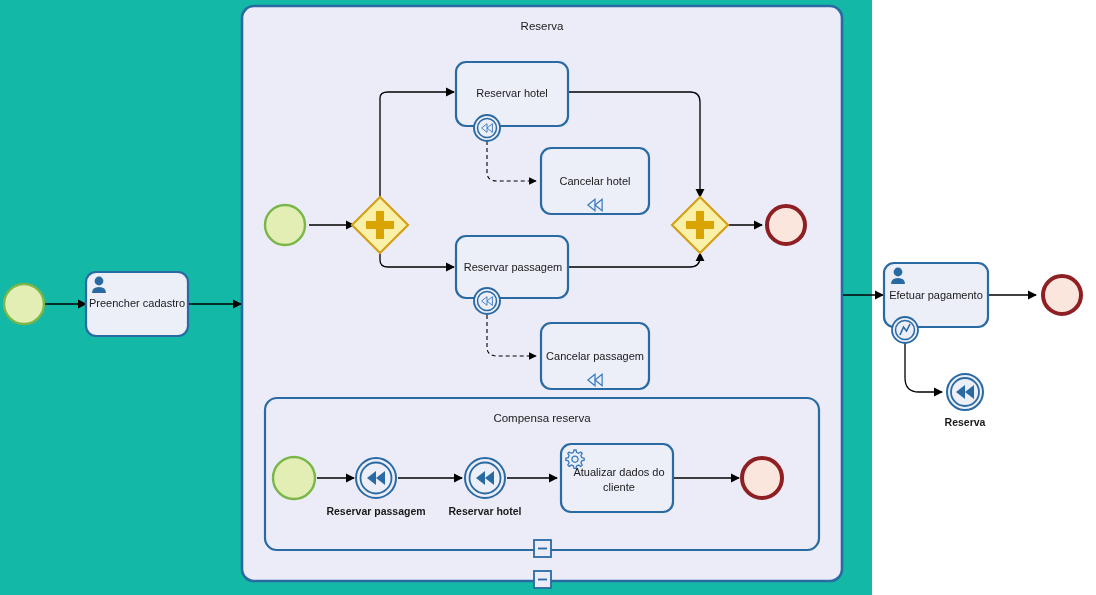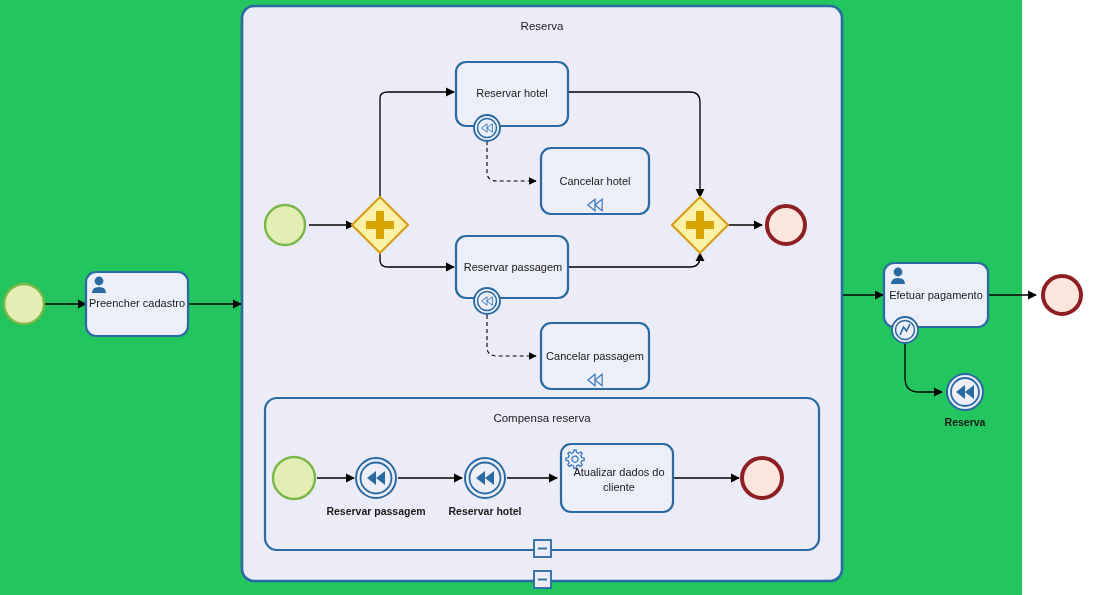--- a/index.html
+++ b/index.html
@@ -1,17 +1,17 @@
 <!DOCTYPE html>
 <html><head>
 <meta charset="utf-8">
 <style>
   html,body{margin:0;padding:0;background:#ffffff;}
   body{width:1096px;height:595px;font-family:"Liberation Sans",sans-serif;overflow:hidden;}
-  #canvas{position:relative;width:1022px;height:595px;background:#22c55e;}
+  #canvas{position:relative;width:872px;height:595px;background:#14b8a6;}
   svg{display:block;}
   .lbl{font-family:"Liberation Sans",sans-serif;fill:#1a1a1a;}
 </style>
 </head>
 <body>
 
 <div id="canvas">
 <svg width="1096" height="595" viewBox="0 0 1096 595" xmlns="http://www.w3.org/2000/svg">
 
   <defs>

